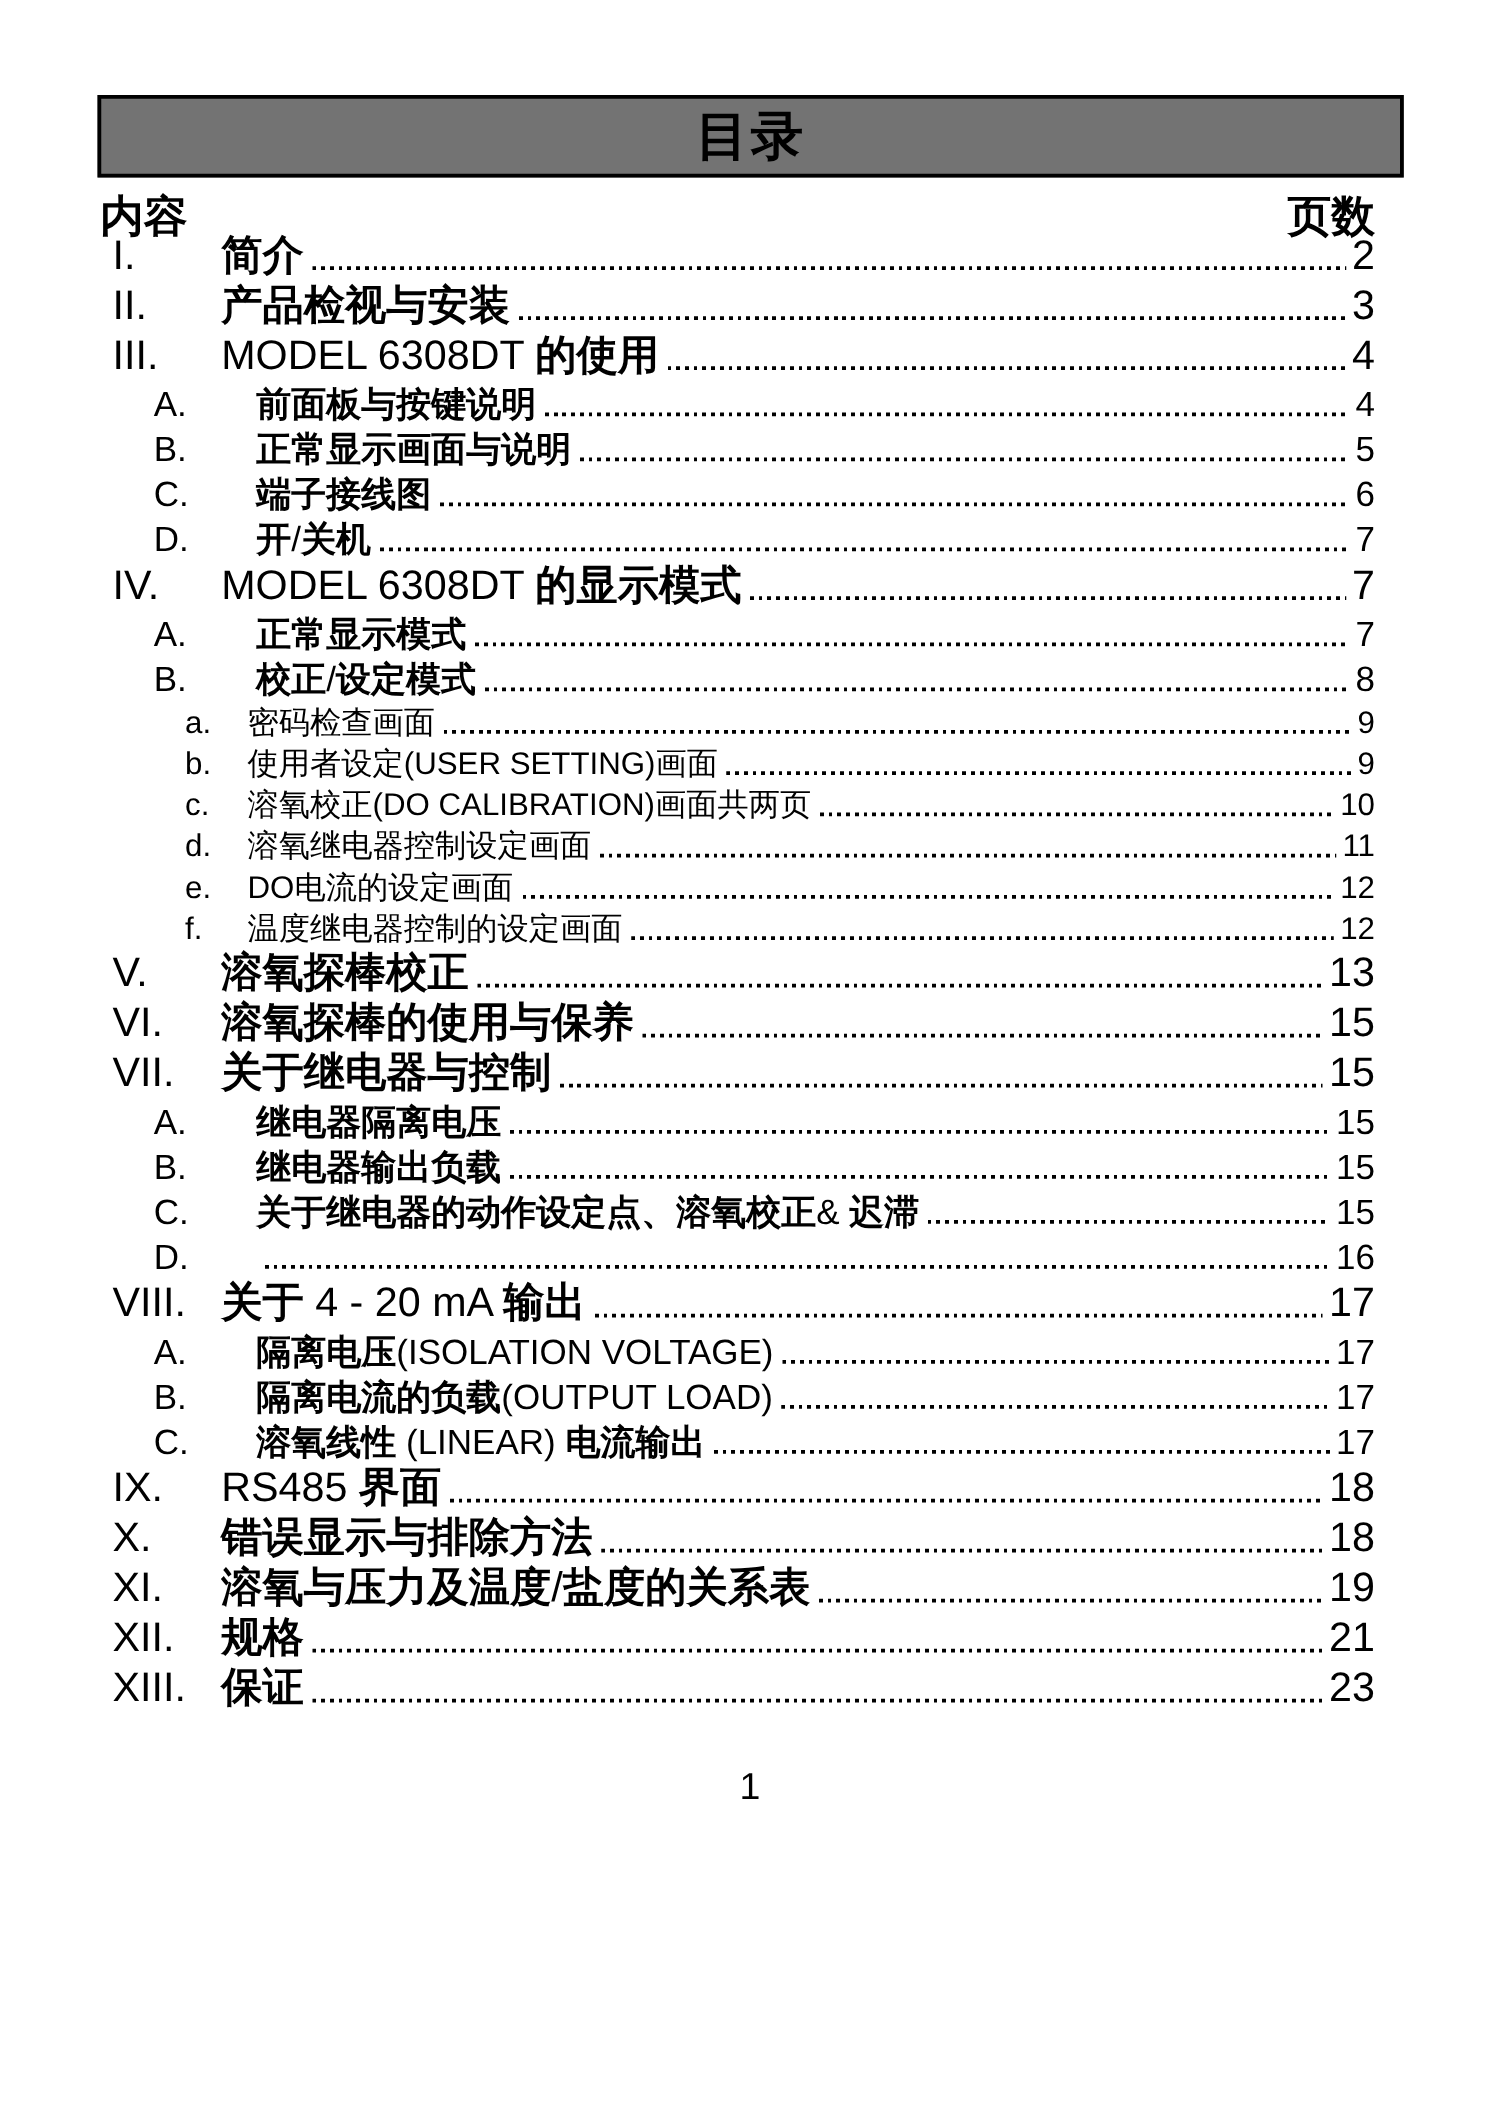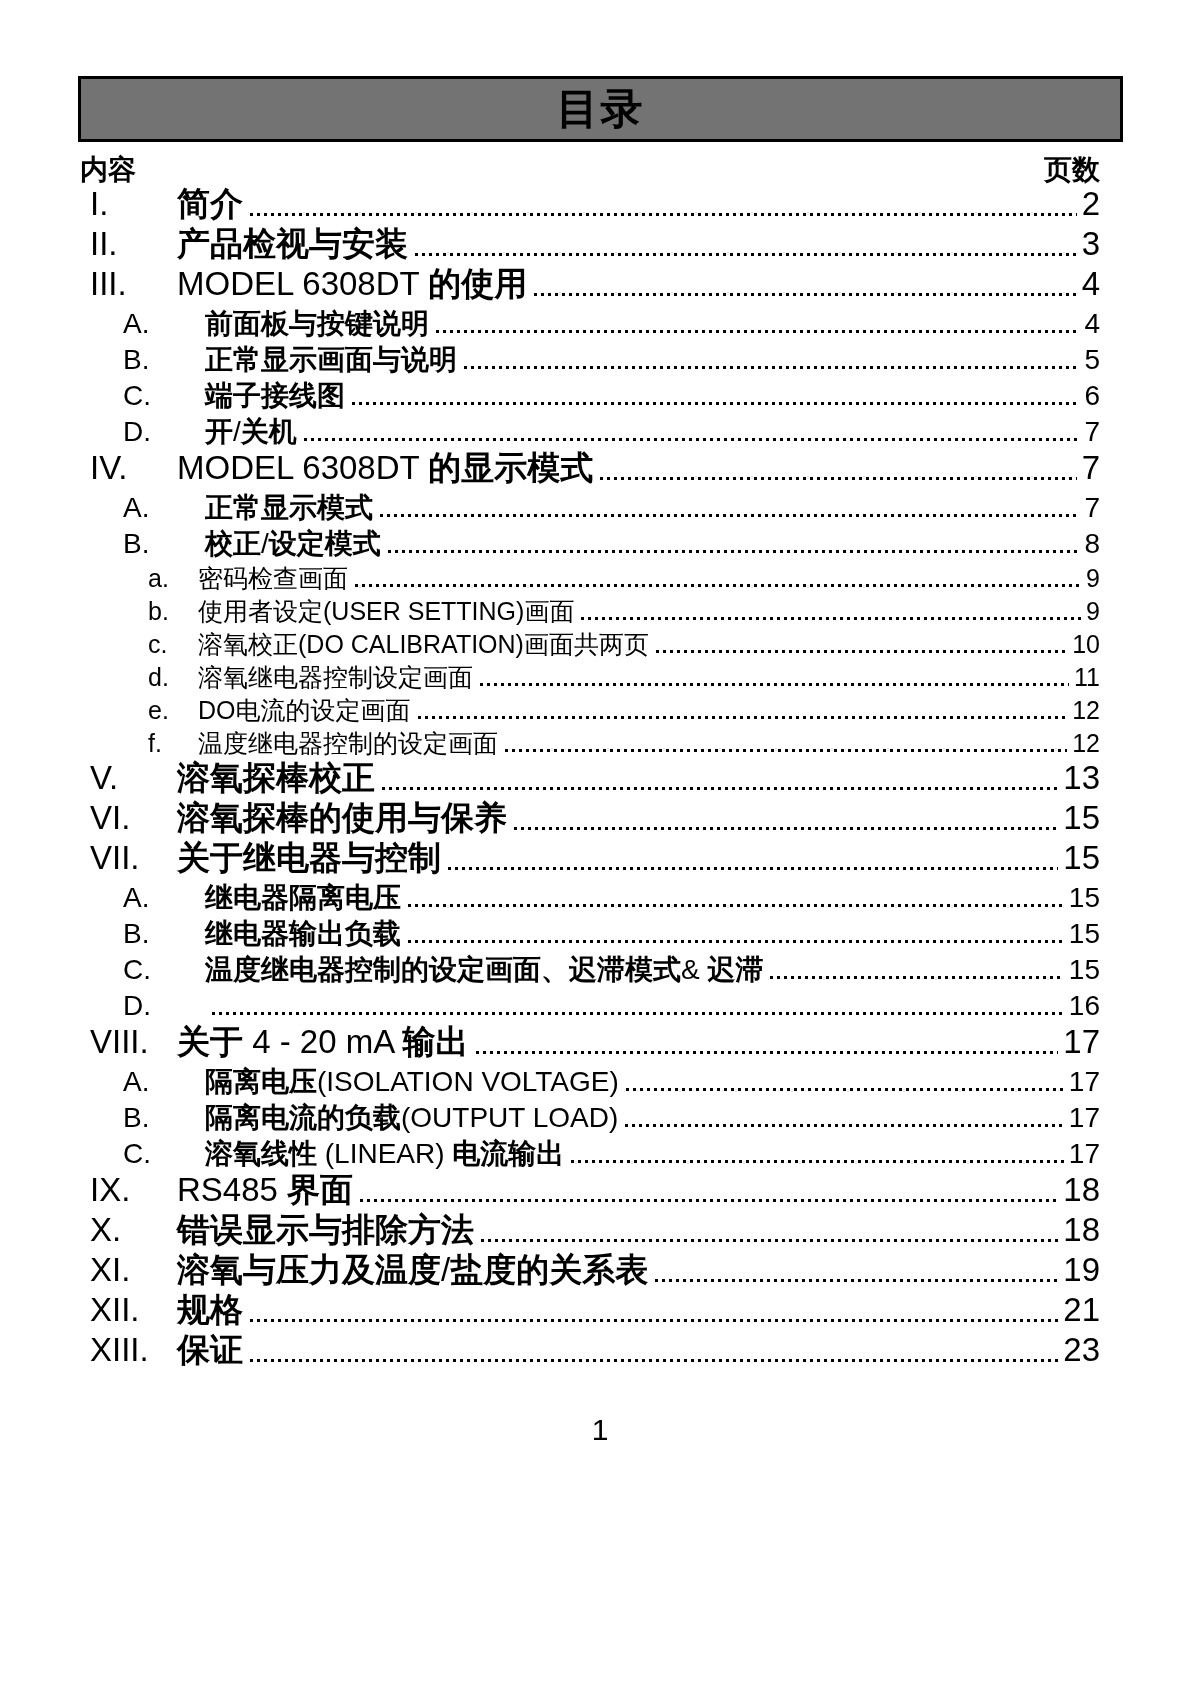--- a/index.html
+++ b/index.html
@@ -35,21 +35,21 @@
     letter-spacing: 2px;
   }
   
   .toc-head {
     position: absolute;
     left: 80px;
     top: 153px;
     width: 1020px;
     display: flex;
     justify-content: space-between;
-    font-size: 28px;
+    font-size: 35px;
     font-weight: bold;
     line-height: 1.2;
   }
   
   .toc-list {
     position: absolute;
     left: 80px;
     top: 184px;
     width: 1020px;
   }
@@ -249,21 +249,21 @@
     <span class="pagenum">15</span>
   </div>
       <div class="toc-row lv1">
     <span class="marker">B.</span>
     <span class="label"><b>继电器输出负载</b></span>
     <span class="dots"></span>
     <span class="pagenum">15</span>
   </div>
       <div class="toc-row lv1">
     <span class="marker">C.</span>
-    <span class="label"><b>温度继电器控制的设定画面、迟滞模式</b>&amp; <b>迟滞</b></span>
+    <span class="label"><b>关于继电器的动作设定点、溶氧校正</b>&amp; <b>迟滞</b></span>
     <span class="dots"></span>
     <span class="pagenum">15</span>
   </div>
       <div class="toc-row lv1">
     <span class="marker">D.</span>
     <span class="dots"></span>
     <span class="pagenum">16</span>
   </div>
       <div class="toc-row lv0">
     <span class="marker">VIII.</span>

